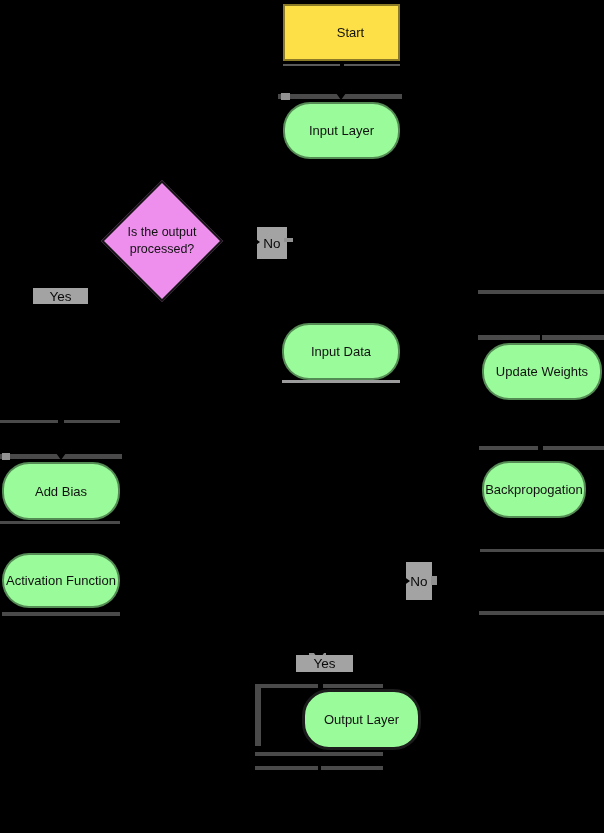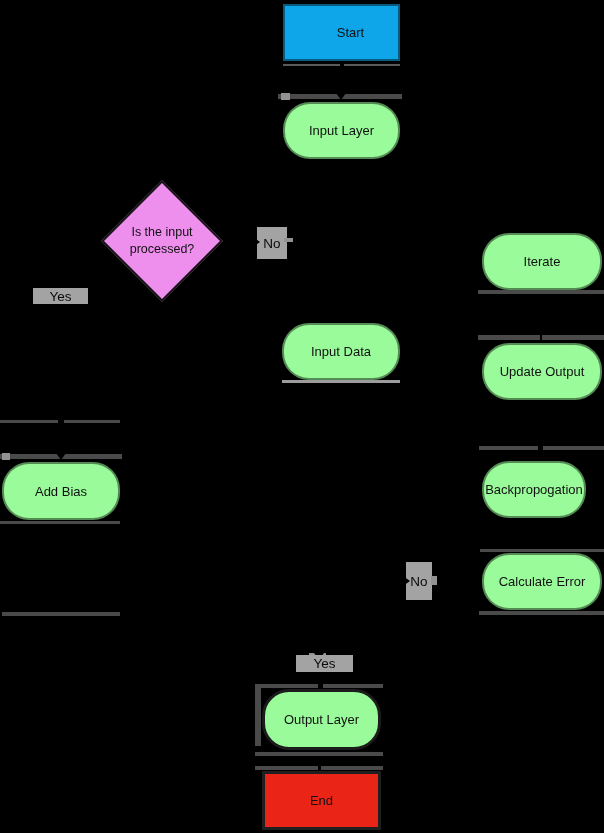--- a/index.html
+++ b/index.html
@@ -1,23 +1,23 @@
 <!DOCTYPE html>
 <html><head>
 <meta charset="utf-8">
 <style>
   html,body{margin:0;padding:0;background:#000;}
   #canvas{position:relative;width:604px;height:833px;background:#000;overflow:hidden;
           font-family:"Liberation Sans","DejaVu Sans",sans-serif;}
   .node{position:absolute;box-sizing:border-box;display:flex;align-items:center;justify-content:center;
         text-align:center;font-size:13px;color:#111;border:2px solid rgba(0,0,0,0.45);}
   .node.green{background:#9afb9a;border-radius:27px;}
-  .node.yellow{background:#0ea5e9;padding-left:18px;}
+  .node.yellow{background:#fde047;padding-left:18px;}
   .node.red{background:#ea2417;border:3px solid #1f1f1f;}
-  .node.thickb{border:3px solid #1c1c1c;}
+  .node.thickb{border:3px solid #1c1c1c;margin-left:40px;}
   .dwrap{position:absolute;}
   .dshape{position:absolute;left:50%;top:50%;width:82px;height:82px;
           transform:translate(-50%,-50%) rotate(45deg);background:#ee8fee;border:2px solid #141414;}
   .dlabel{position:absolute;left:50%;top:50%;transform:translate(-50%,-50%);width:94px;
           text-align:center;font-size:12.5px;line-height:1.35;color:#111;}
   .chip{position:absolute;background:#a3a3a3;color:#0a0a0a;display:flex;align-items:center;
         justify-content:center;font-size:13.5px;}
   .rail{position:absolute;background:#4a4a4a;}
   .rail.lt{background:#9c9c9c;}
   .rail.md{background:#5a5a5a;}
@@ -67,57 +67,51 @@
   <div class="node yellow" style="left:283px;top:4px;width:117px;height:57px;">
     <span>Start</span>
   </div>
 
   <div class="node green" style="left:283px;top:102px;width:117px;height:57px;">
     <span>Input Layer</span>
   </div>
 
   <div class="dwrap" style="left:104px;top:182px;width:116px;height:118px;">
     <div class="dshape"></div>
-    <div class="dlabel">Is the input processed?</div>
+    <div class="dlabel">Is the output processed?</div>
   </div>
 
-  <div class="node green" style="left:482px;top:233px;width:120px;height:57px;">
-    <span>Iterate</span>
-  </div>
 
   <div class="node green" style="left:282px;top:323px;width:118px;height:57px;">
     <span>Input Data</span>
   </div>
 
   <div class="node green" style="left:482px;top:343px;width:120px;height:57px;">
-    <span>Update Output</span>
+    <span>Update Weights</span>
   </div>
 
 
   <div class="node green" style="left:2px;top:462px;width:118px;height:58px;">
     <span>Add Bias</span>
   </div>
 
   <div class="node green" style="left:482px;top:453px;width:104px;height:57px;margin-top:8px;">
     <span>Backpropogation</span>
   </div>
 
+  <div class="node green" style="left:2px;top:553px;width:118px;height:55px;">
+    <span>Activation Function</span>
+  </div>
 
-  <div class="node green" style="left:482px;top:553px;width:120px;height:57px;">
-    <span>Calculate Error</span>
-  </div>
 
 
   <div class="node green thickb" style="left:262px;top:689px;width:119px;height:61px;">
     <span>Output Layer</span>
   </div>
 
-  <div class="node red" style="left:262px;top:771px;width:119px;height:59px;">
-    <span>End</span>
-  </div>
 
   <div class="chip" style="left:33px;top:288px;width:55px;height:16px;">
     <span>Yes</span>
   </div>
 
   <div class="chip" style="left:257px;top:227px;width:30px;height:32px;">
     <span>No</span>
   </div>
   <div class="arr-right" style="left:253px;top:237px;"></div>
   <div class="sq" style="left:284px;top:238px;width:9px;height:4px;"></div>

